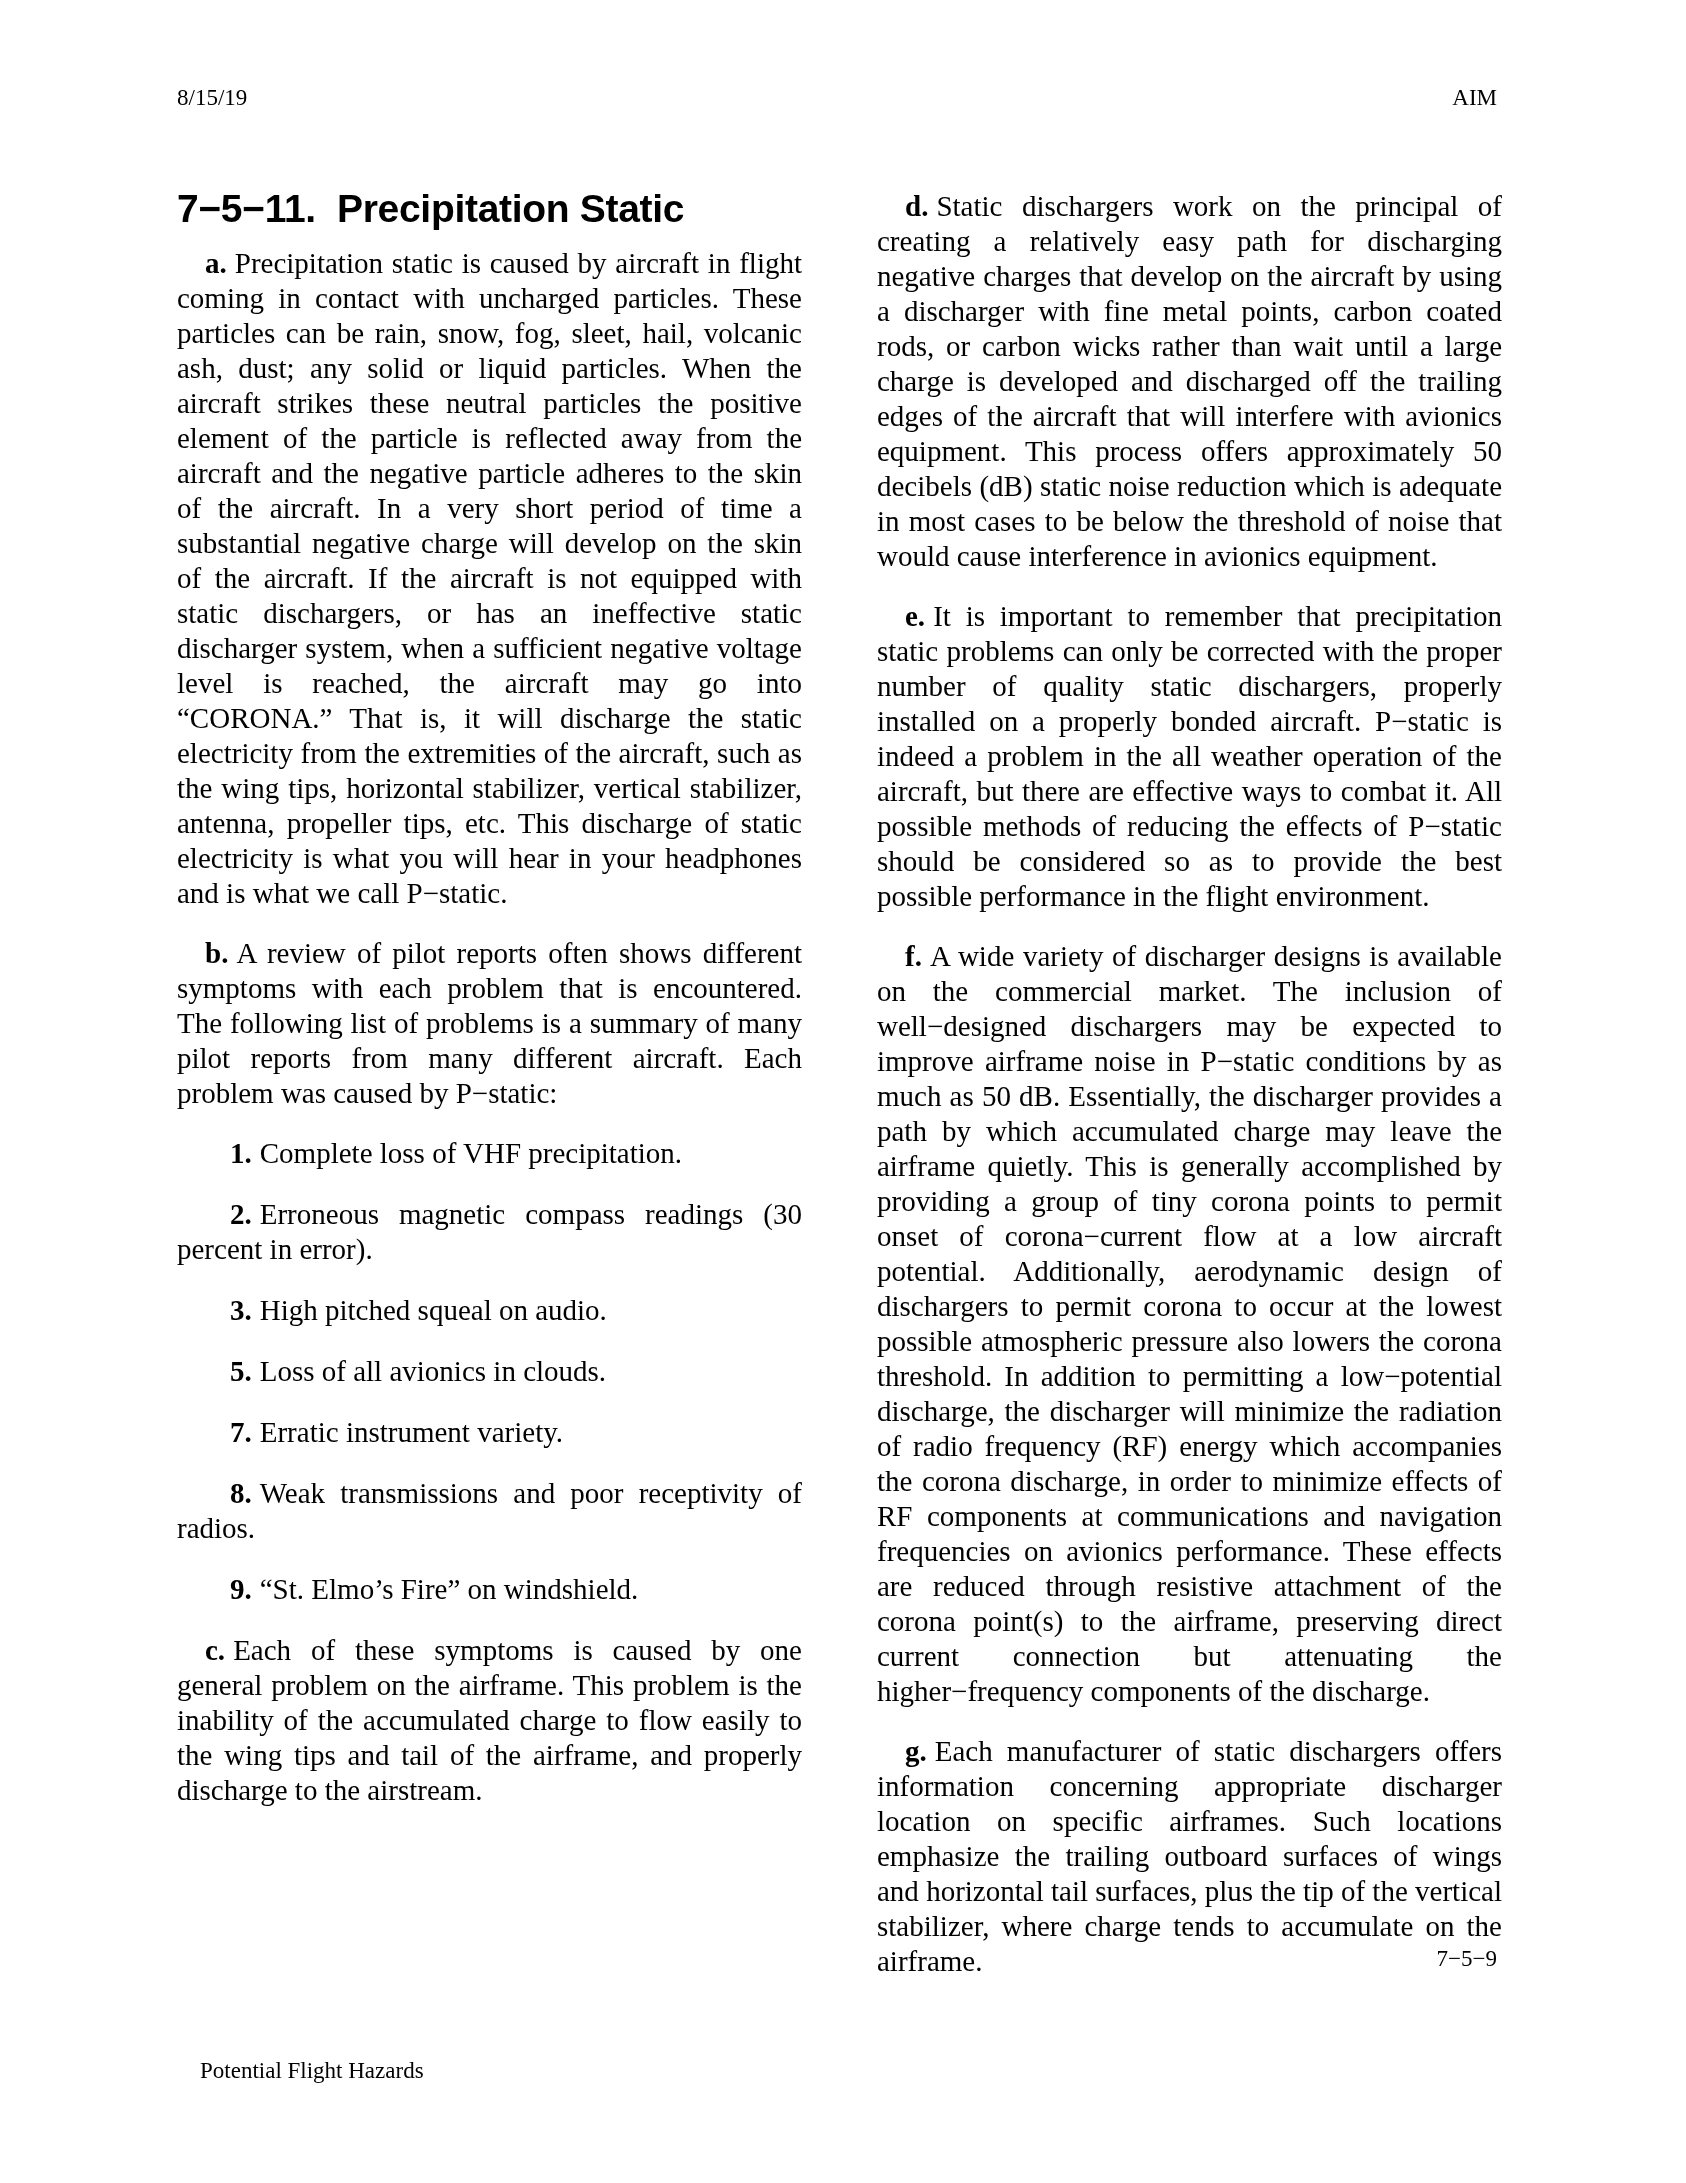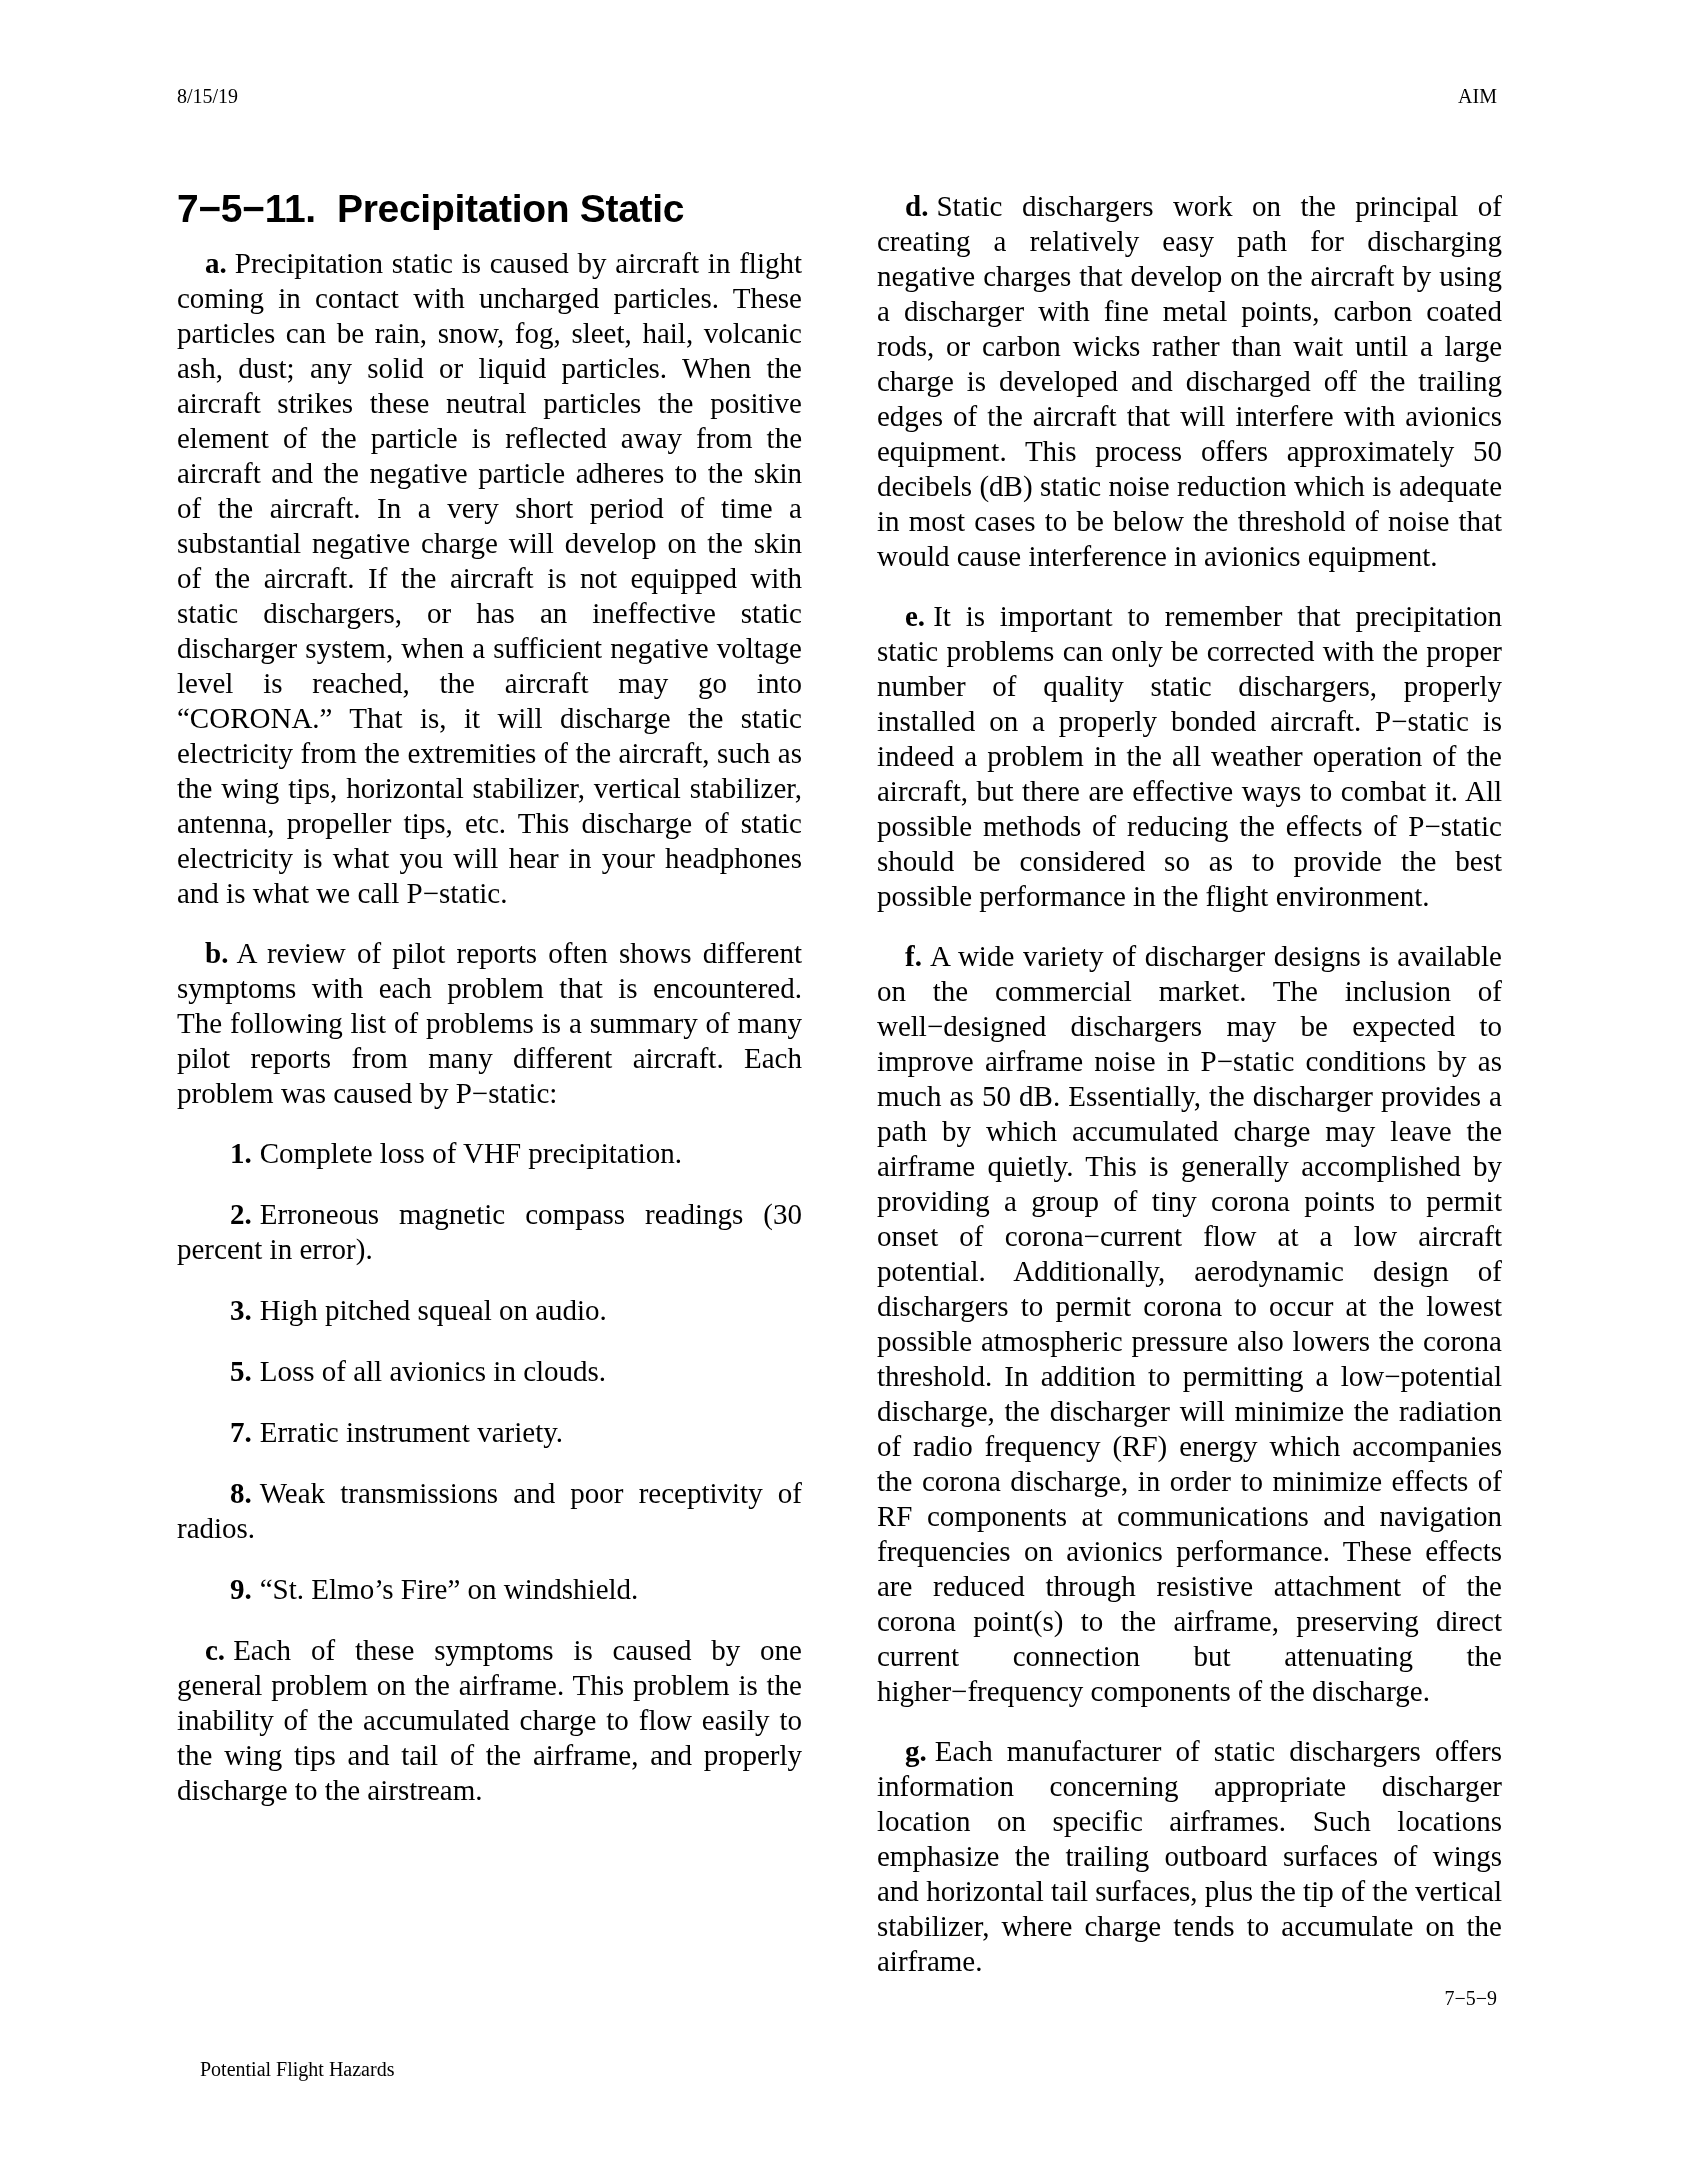--- a/index.html
+++ b/index.html
@@ -1,26 +1,26 @@
 <!DOCTYPE html>
 <html style="font-size:10.6px"><head>
   <meta charset="utf-8">
   <style>
     html, body { margin: 0; padding: 0; background: #ffffff; }
     body {
       width: 1687px; height: 2183px; position: relative; overflow: hidden;
       color: #000; font-family: "Liberation Serif", serif;
     }
     .hdr, .ftr {
-      position: absolute; font-size: 20px; font-family: "Liberation Serif", serif;
+      position: absolute; font-size: 23px; font-family: "Liberation Serif", serif;
     }
     .hdr-left { left: 177px; top: 85px; }
     .hdr-right { right: 190px; top: 85px; }
     .ftr-left { left: 184px; top: 2058px; margin-left: 16px; }
-    .ftr-right { right: 190px; top: 1987px; }
+    .ftr-right { right: 190px; top: 1946px; }
     .col {
       position: absolute; top: 189px; width: 625px;
       font-size: 29px; line-height: 35px; text-align: justify;
       hyphens: none;
     }
     .col-left { left: 177px; }
     .col-right { left: 877px; }
     h1.section-title {
       font-family: "Liberation Sans", sans-serif; font-weight: bold;
       font-size: 39px; margin: 0 0 17px 0; line-height: 40px;

